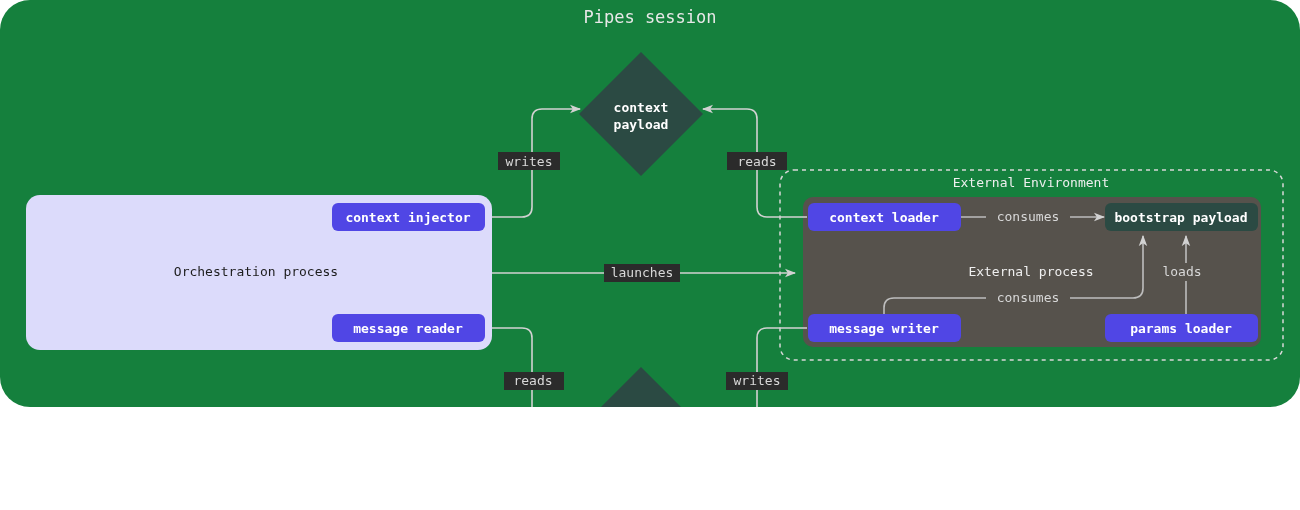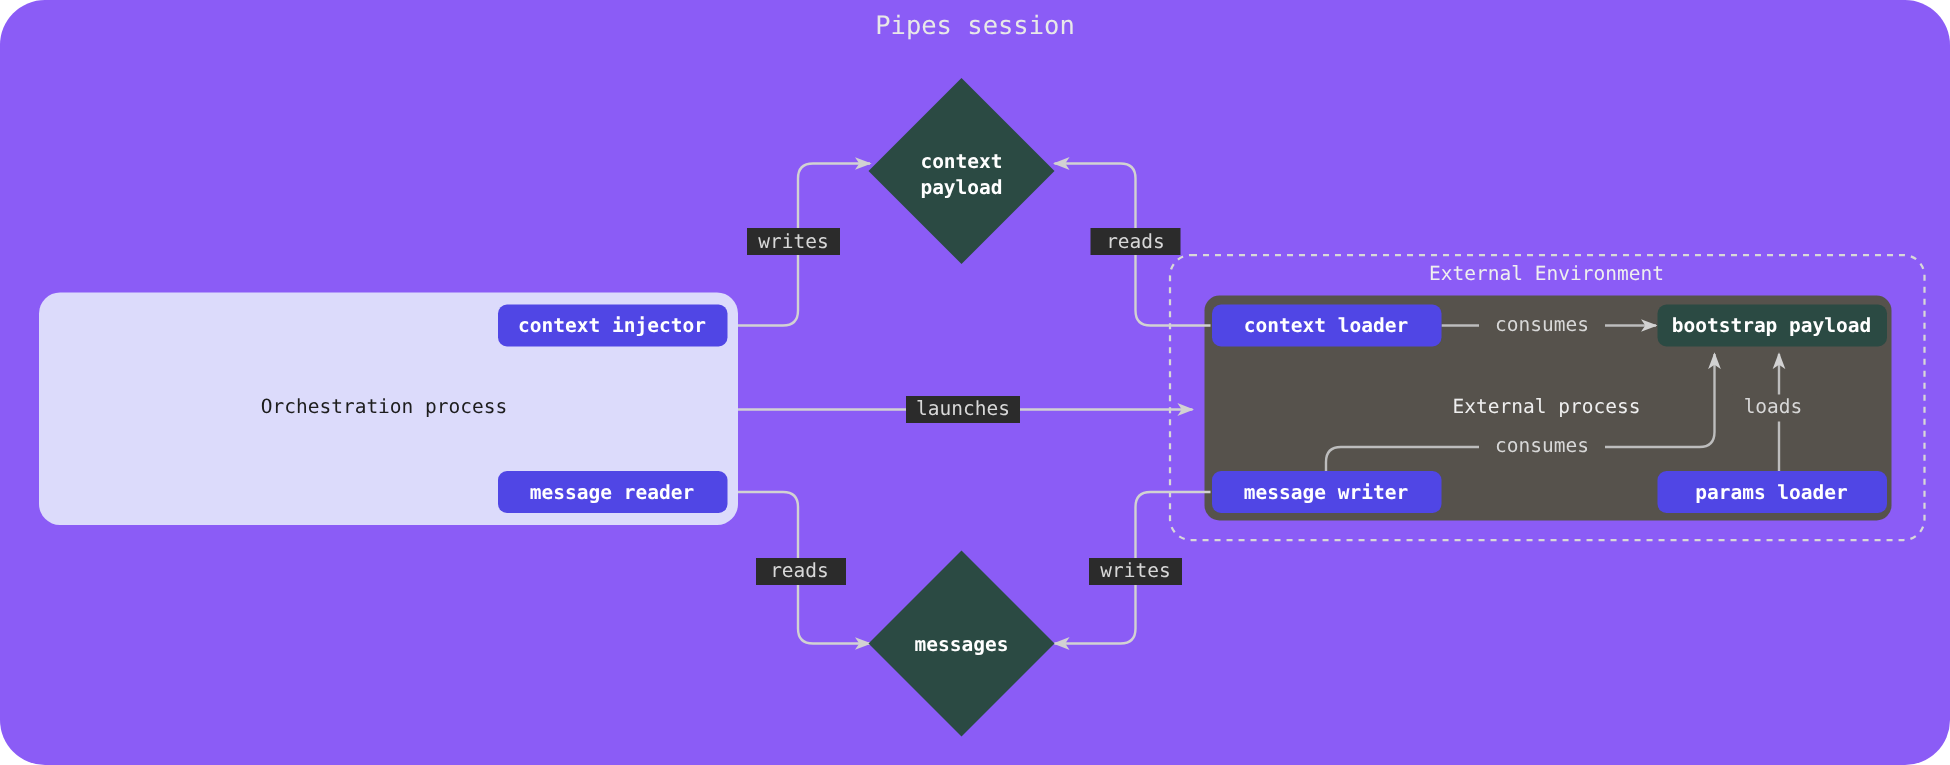--- a/index.html
+++ b/index.html
@@ -8,22 +8,22 @@
     background: transparent;
   }
   body {
     width: 1300px;
     height: 510px;
     font-family: "DejaVu Sans Mono", monospace;
   }
   #canvas {
     position: relative;
     width: 1300px;
-    height: 510px;
-    background: #8b5cf6;
+    height: 407px;
+    background: #15803d;
     border-radius: 30px;
     overflow: hidden;
   }
   svg#diagram {
     position: absolute;
     inset: 0;
     width: 1300px;
     height: 510px;
     display: block;
   }

